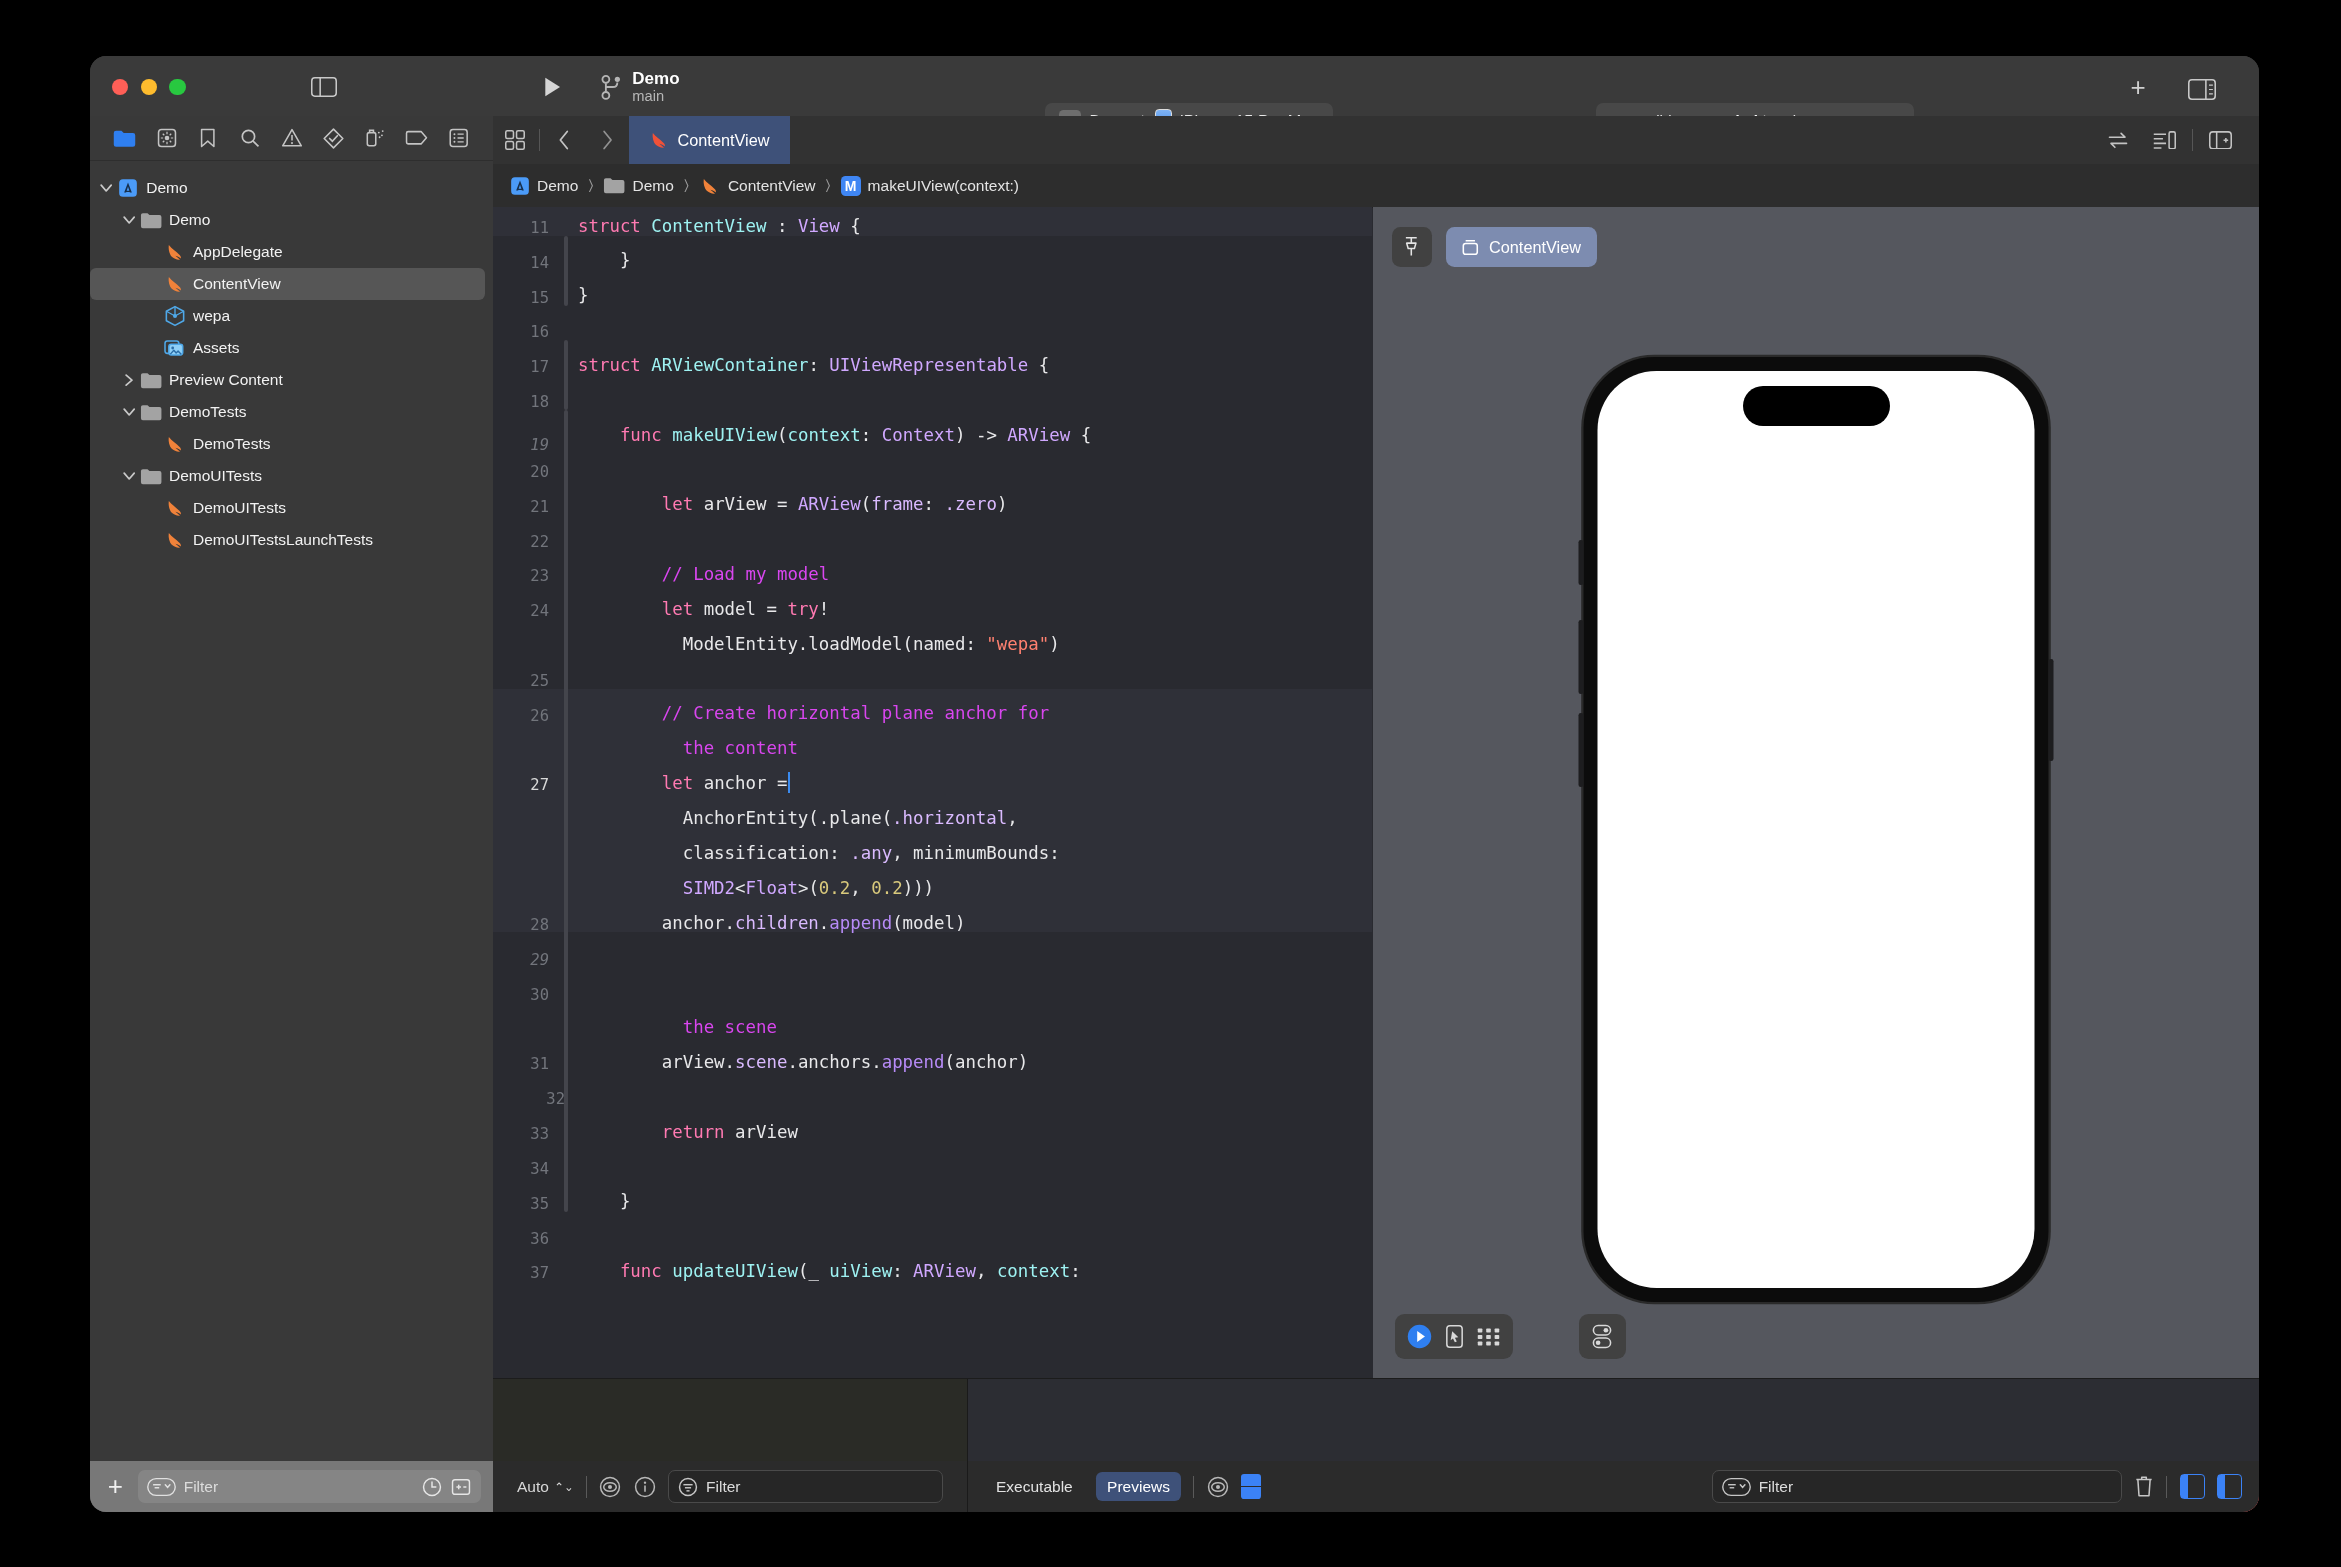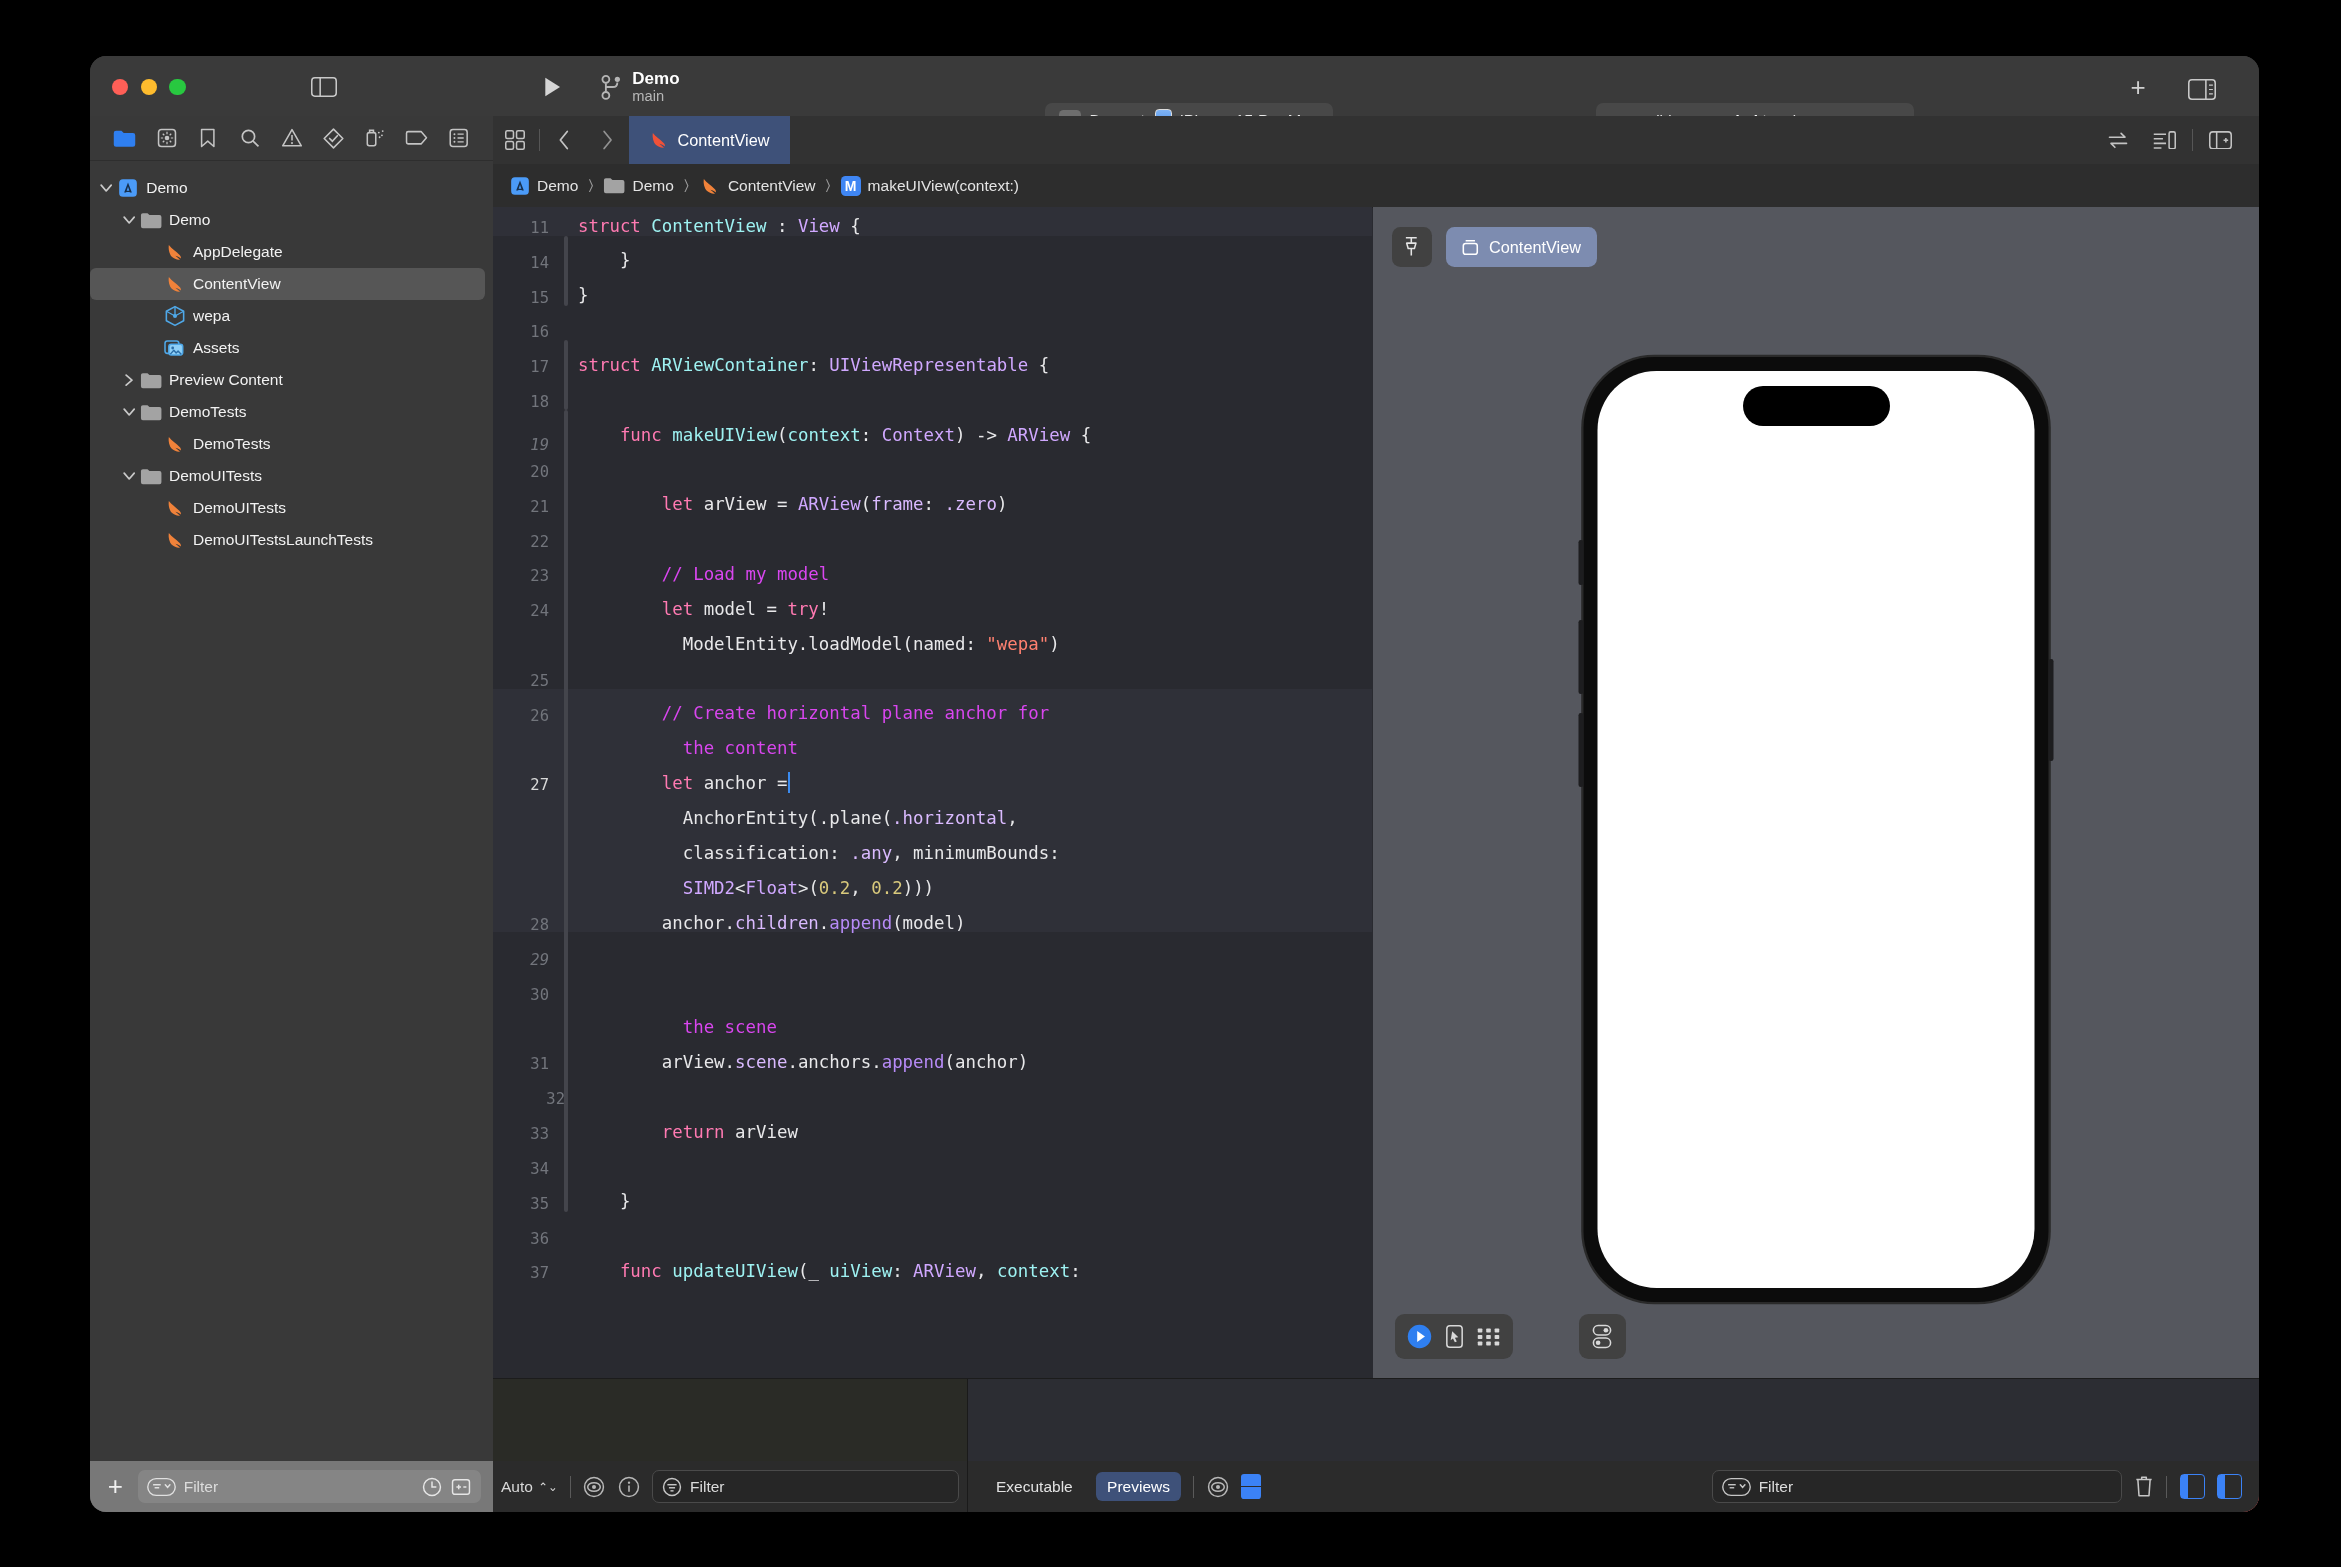--- a/index.html
+++ b/index.html
@@ -120,21 +120,21 @@
            display:flex;align-items:center;gap:12.4px;padding:0 12.4px;}
 
   
   .bottom{position:absolute;left:0;right:0;bottom:0;height:133px;background:#2b2b2b;
           border-top:0.8px solid #1c1c1c;display:flex;}
   .dbg-left{width:474px;background:#2b2b2b;border-right:0.8px solid #1a1a1a;position:relative;}
   .dbg-right{flex:1;background:#ef4444;position:relative;}
   .console-l{position:absolute;left:0;top:0;right:0;bottom:51px;background:#2a2b26;}
   .console-r{position:absolute;left:0;top:0;right:0;bottom:51px;background:#2c2d33;}
   .bar-l{position:absolute;left:0;right:0;bottom:0;height:51px;background:#2b2b2b;
-         display:flex;align-items:center;padding:0 8px;gap:12.4px;box-sizing:border-box;}
+         display:flex;align-items:center;padding:0 24px;gap:12.4px;box-sizing:border-box;}
   .bar-r{position:absolute;left:0;right:0;bottom:0;height:51px;background:#2b2b2b;
          display:flex;align-items:center;padding:0 17px;gap:12.4px;box-sizing:border-box;}
   .auto{color:#d8d8d8;font-size:15.5px;display:flex;align-items:center;gap:5.4px;}
   .vdiv{width:0.8px;height:22px;background:#5a5a5a;}
   .dfilter{height:33px;background:#262626;border:0.8px solid #4a4a4a;border-radius:7px;
            display:flex;align-items:center;gap:7.7px;padding:0 9.3px;box-sizing:border-box;}
   .seg{color:#e2e2e2;font-size:15.5px;padding:5.4px 11px;border-radius:6.2px;}
   .seg.on{background:#3e5179;color:#fff;}
   .bluebtn{width:20px;height:25px;border-radius:3.1px;
            background:linear-gradient(#3b82f6 0 48%,#2b2b2b 48% 52%,#3b82f6 52% 100%);}

